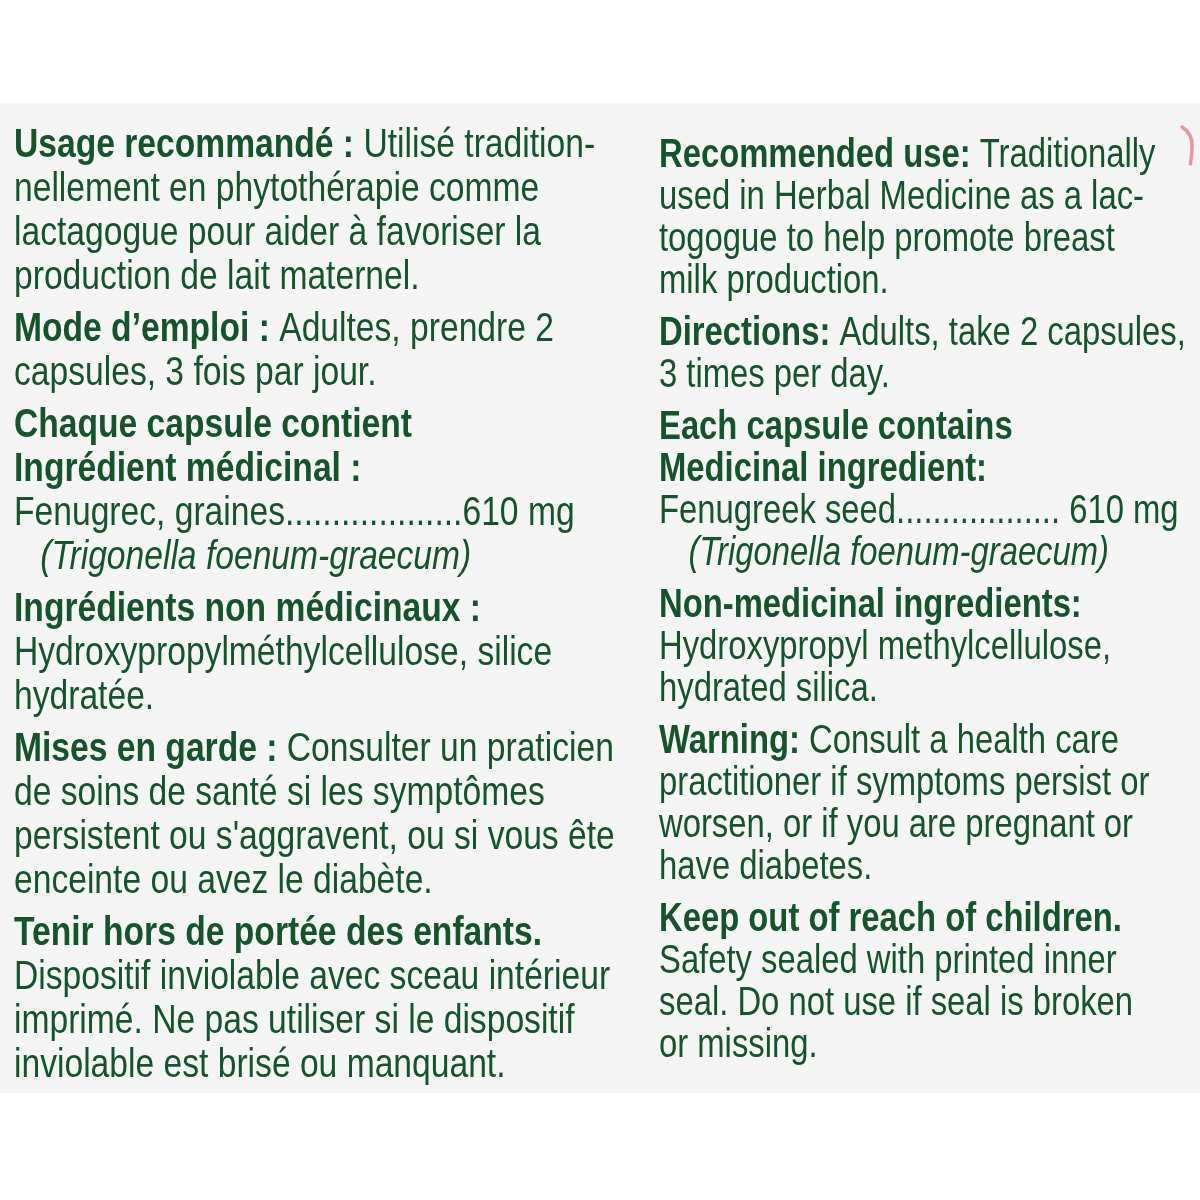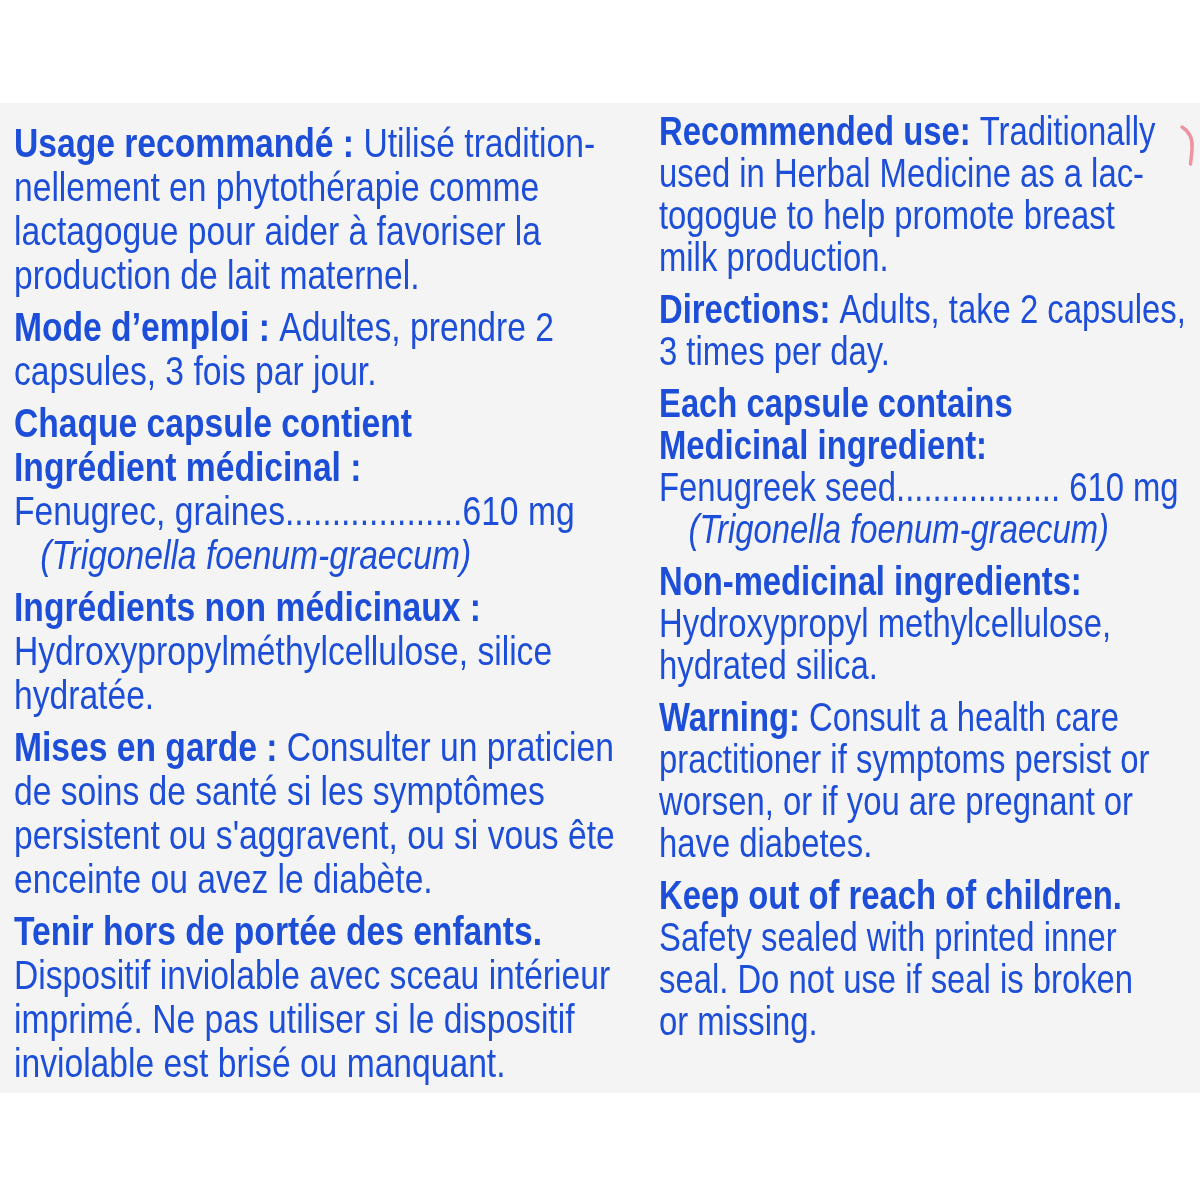--- a/index.html
+++ b/index.html
@@ -1,22 +1,22 @@
 <!DOCTYPE html>
 <html><head>
 <meta charset="utf-8">
 <style>
   html,body{margin:0;padding:0}
   body{width:1200px;height:1200px;overflow:hidden;background:#ffffff}
   .page{position:relative;width:1200px;height:1168px;background:#ffffff;
-        font-family:"Liberation Sans","DejaVu Sans",sans-serif;color:#1d4ed8}
+        font-family:"Liberation Sans","DejaVu Sans",sans-serif;color:#14532d}
   .band{position:absolute;left:0;top:103px;width:1200px;height:990px;background:#f4f4f4}
   .col{position:absolute;overflow:hidden}
   .col-fr{left:14px;top:121px;width:601px;height:970px}
-  .col-en{left:659px;top:110px;width:541px;height:973px}
+  .col-en{left:659px;top:132px;width:541px;height:973px}
   .inner{transform:scaleX(0.82);transform-origin:0 0}
   .col-fr .inner{width:733px;font-size:41px;line-height:44px}
   .col-en .inner{width:660px;font-size:40px;line-height:42px}
   .line{white-space:pre}
   .b{font-weight:700}
   .i{font-style:italic}
   .col-fr .section + .section{margin-top:8px}
   .col-en .section + .section{margin-top:10px}
   .col-fr .ind{padding-left:32px}
   .col-en .ind{padding-left:36px}

